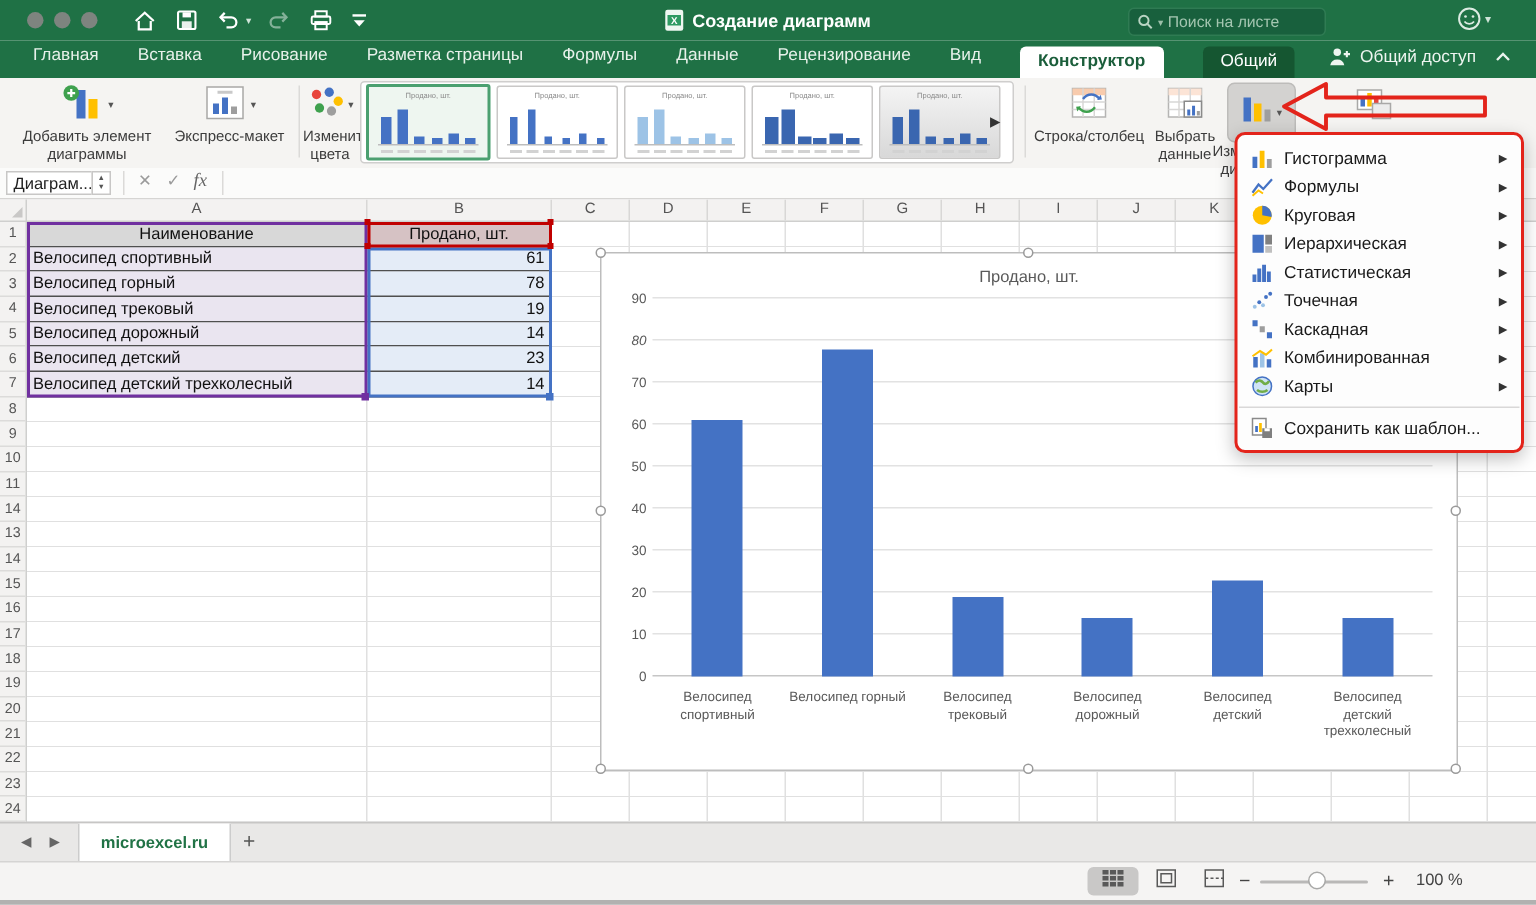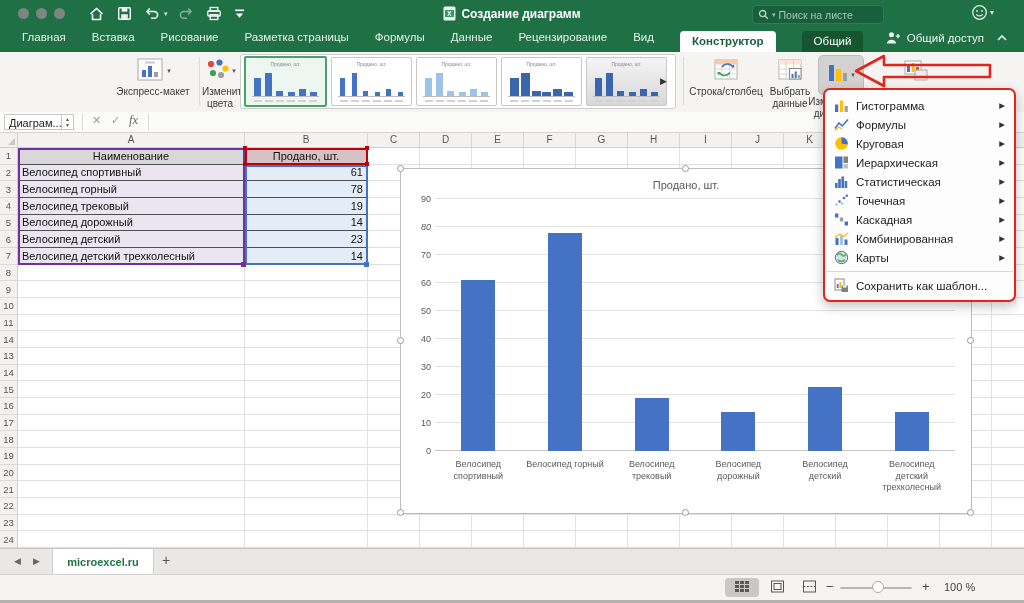--- a/index.html
+++ b/index.html
@@ -222,20 +222,32 @@
       <span>Общий доступ</span>
       <span style="display:inline-flex;margin-left:6px">
           <svg width="12" height="8" viewBox="0 0 12 8">
             <path d="M2 6l4-4 4 4" fill="none" stroke="#eaf3ee" stroke-width="1.6"></path>
           </svg>
         </span>
     </div>
   </div>
 
   <div class="ribbon">
+    <div class="rbtn" style="left:6px;top:4px;width:104px">
+      <div class="ric">
+          <span><svg width="30" height="28" viewBox="0 0 30 28">
+              <rect x="11" y="5" width="6" height="19" fill="#4472c4"></rect>
+              <rect x="19" y="11" width="6" height="13" fill="#ffc000"></rect>
+              <circle cx="7.5" cy="7" r="5.2" fill="#3fa14e"></circle>
+              <path d="M7.5 4.4v5.2M4.9 7h5.2" stroke="#fff" stroke-width="1.5"></path>
+            </svg></span>
+          <span class="caret">▾</span>
+        </div>
+      <div>Добавить элемент диаграммы</div>
+    </div>
     <div class="rbtn" style="left:110px;top:4px;width:86px">
       <div class="ric">
           <span><svg width="30" height="26" viewBox="0 0 30 26">
               <rect x="3" y="2" width="24" height="21" fill="#fff" stroke="#a9a8a7"></rect>
               <rect x="10" y="4.5" width="10" height="2" fill="#c9c9c9"></rect>
               <rect x="7" y="13" width="4" height="7" fill="#4472c4"></rect>
               <rect x="13" y="9" width="4" height="11" fill="#4472c4"></rect>
               <rect x="19" y="15" width="4" height="5" fill="#9e9e9e"></rect>
             </svg></span>
           <span class="caret">▾</span>

